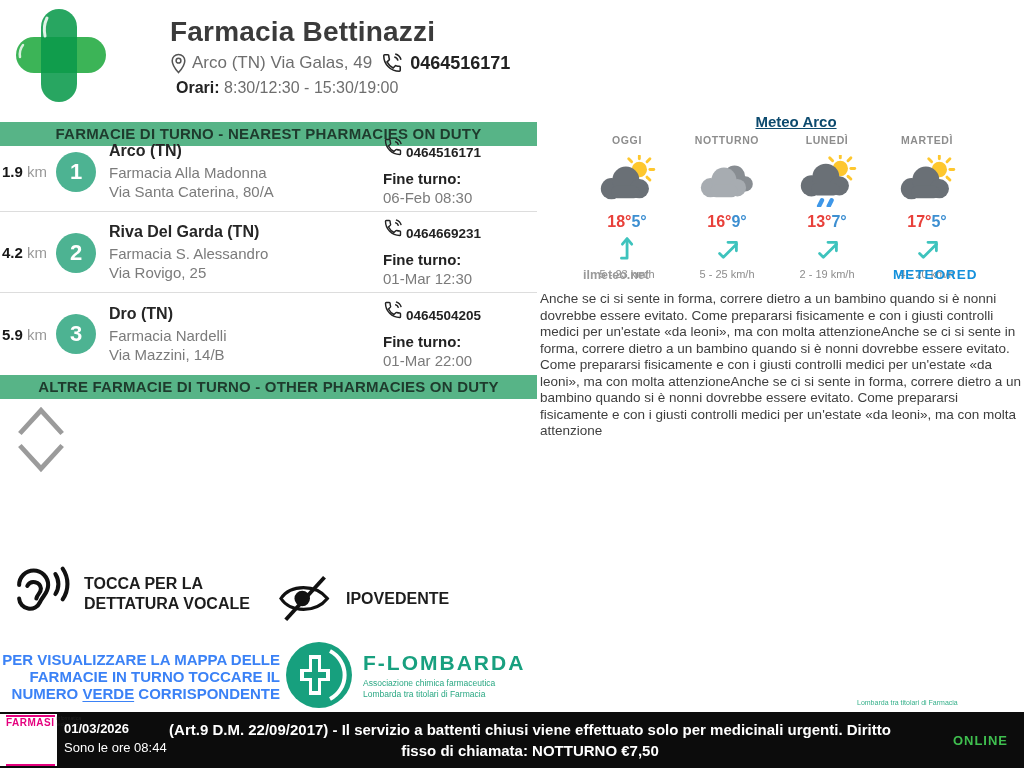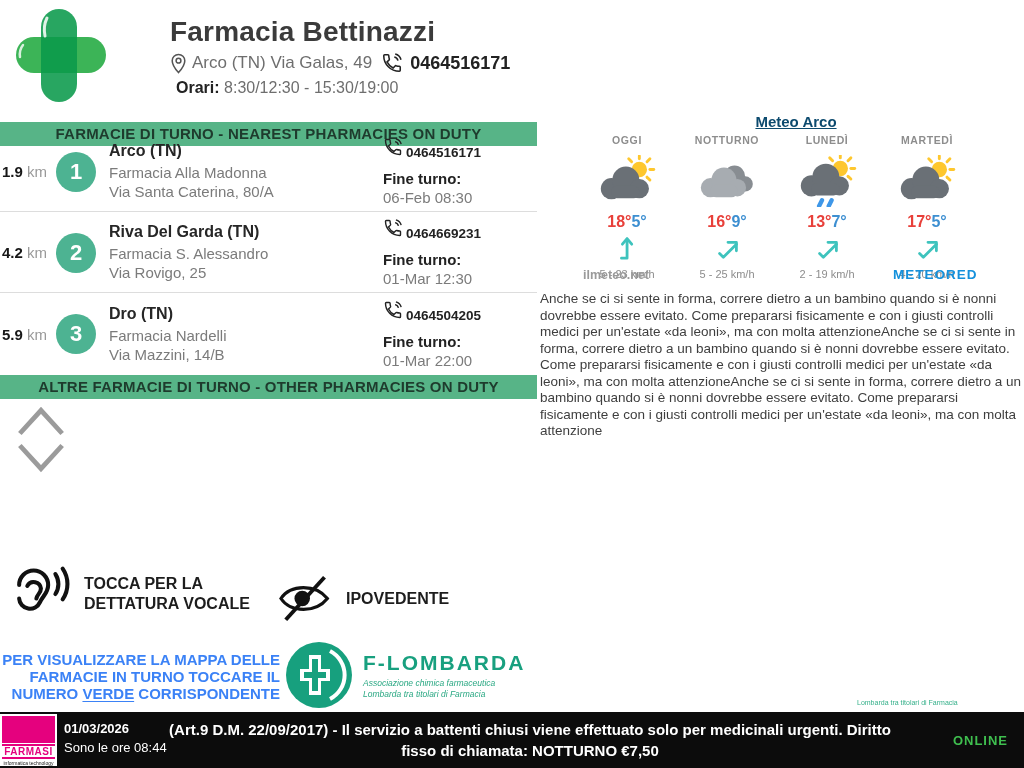--- a/index.html
+++ b/index.html
@@ -72,27 +72,27 @@
   .voice-label { font-size:16px; font-weight:700; color:#1d1d1d; line-height:20px; }
   .lowv-btn { left:278px; top:575px; display:flex; align-items:center; gap:6px; cursor:pointer; }
   .lowv-label { font-size:16px; font-weight:700; color:#1d1d1d; }
   .map-text { left:0; top:651px; width:280px; text-align:right;
     font-size:15px; font-weight:700; color:#3b82f6; line-height:17px; }
   .map-text u { text-underline-offset:2px; }
 
   
   .floms { left:286px; top:642px; display:flex; align-items:center; gap:11px; }
   .flom-name { font-size:21px; font-weight:800; color:#18a07f; letter-spacing:2px; }
-  .flom-tag { font-size:8.5px; color:#2aa883; line-height:11px; margin-top:3px;font-style:italic; }
+  .flom-tag { font-size:8.5px; color:#2aa883; line-height:11px; margin-top:3px; }
   .watermark { left:857px; top:699px; font-size:7px; color:#35b08a; }
 
   
   .footer { left:0; top:712px; width:1024px; height:56px; background:#0c0c0c; color:#fff; }
   .farmasi { position:absolute; left:0; top:2px; width:57px; height:52px; background:#fff;
-    display:flex; flex-direction:column; }
+    display:flex; }
   .fm-block { background:#e5017e; height:27px; margin:2px 2px 0 2px; }
   .fm-name { color:#e5017e; font-weight:800; font-size:10px; text-align:center;
     border-top:2px solid #e5017e; border-bottom:2px solid #e5017e; margin:1px 2px 0 2px; letter-spacing:0.5px; }
   .fm-sub { font-size:5px; color:#222; text-align:center; margin-top:1px; }
   .f-date { position:absolute; left:64px; top:9px; font-size:13px; font-weight:700; }
   .f-time { position:absolute; left:64px; top:28px; font-size:13px; }
   .f-notice { position:absolute; left:150px; top:7px; width:760px; text-align:center;
     font-weight:700; font-size:15px; line-height:21px; }
   .f-status { position:absolute; right:16px; top:21px; color:#3fbf4f; font-weight:700;
     font-size:13px; letter-spacing:1px; }

